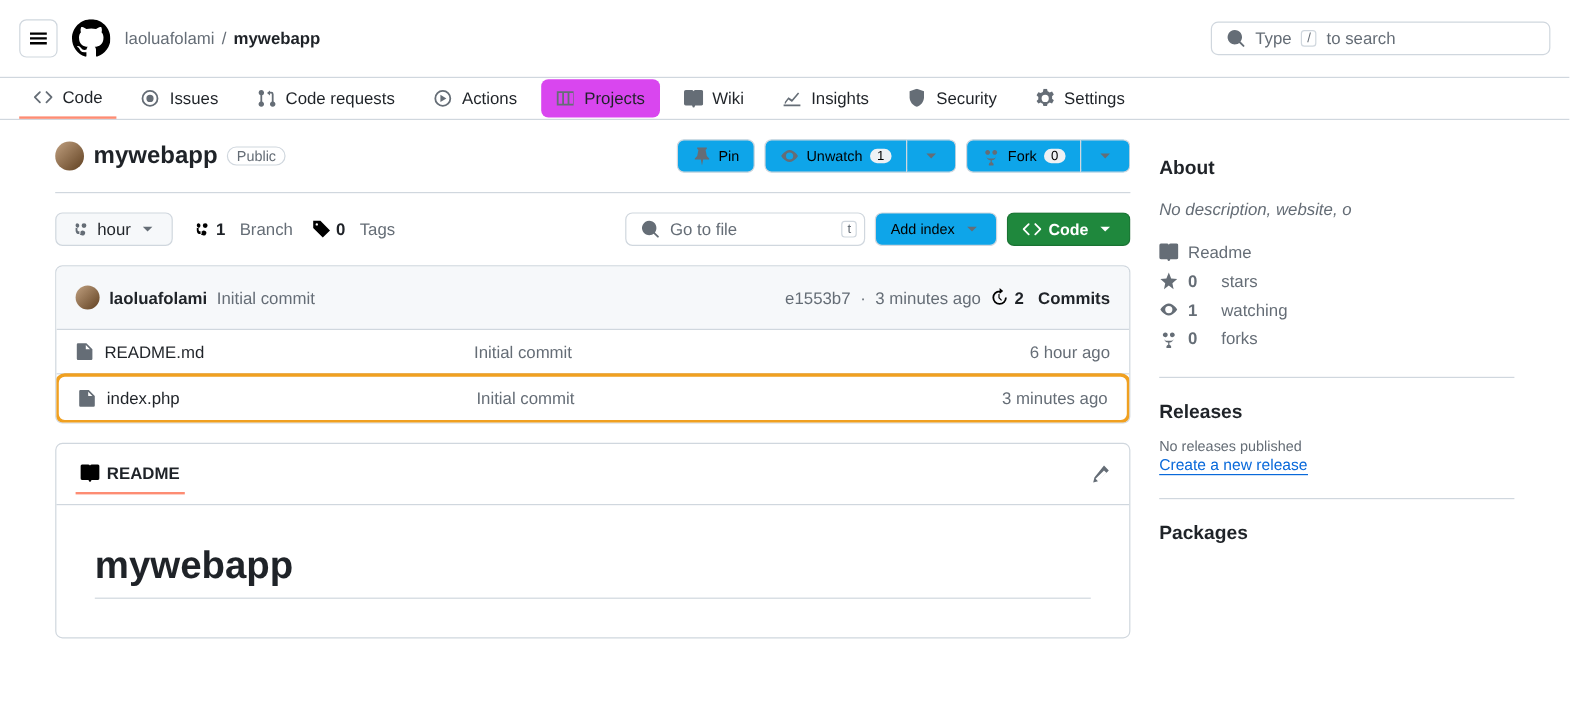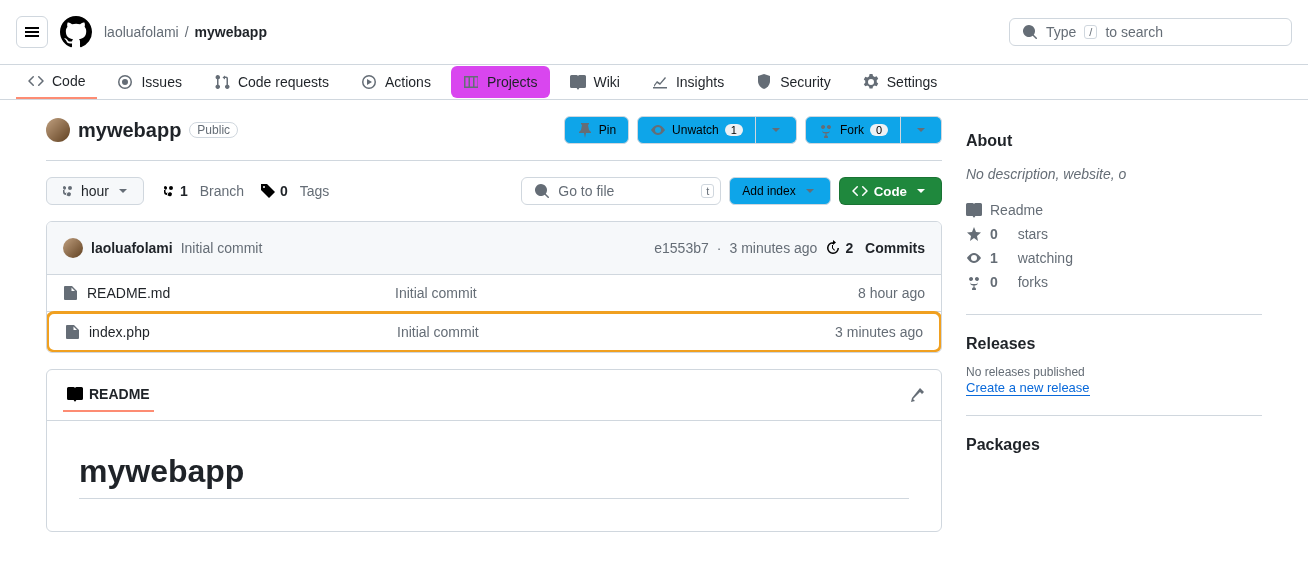--- a/index.html
+++ b/index.html
@@ -275,21 +275,21 @@
         </div>
       </div>
       <div class="filerow">
         <div class="name">
             <svg class="oct" viewBox="0 0 16 16">
               <path fill="#656d76" d="M2 1h7l5 5v8a1 1 0 01-1 1H2a1 1 0 01-1-1V2a1 1 0 011-1zm6.5 1.5V6H12L8.5 2.5z"></path>
             </svg>
             <span>README.md</span>
           </div>
         <div class="msg">Initial commit</div>
-        <div class="time">8 hour ago</div>
+        <div class="time">6 hour ago</div>
       </div>
       <div class="highlight-wrap">
         <div class="filerow">
           <div class="name">
               <svg class="oct" viewBox="0 0 16 16">
                 <path fill="#656d76" d="M2 1h7l5 5v8a1 1 0 01-1 1H2a1 1 0 01-1-1V2a1 1 0 011-1zm6.5 1.5V6H12L8.5 2.5z"></path>
               </svg>
               <span>index.php</span>
             </div>
           <div class="msg">Initial commit</div>

